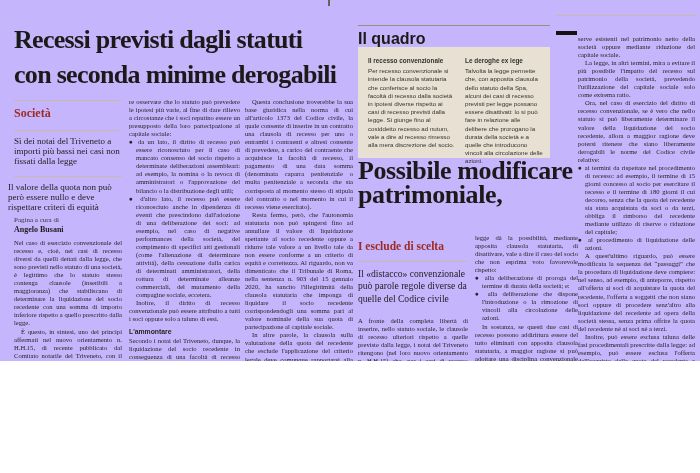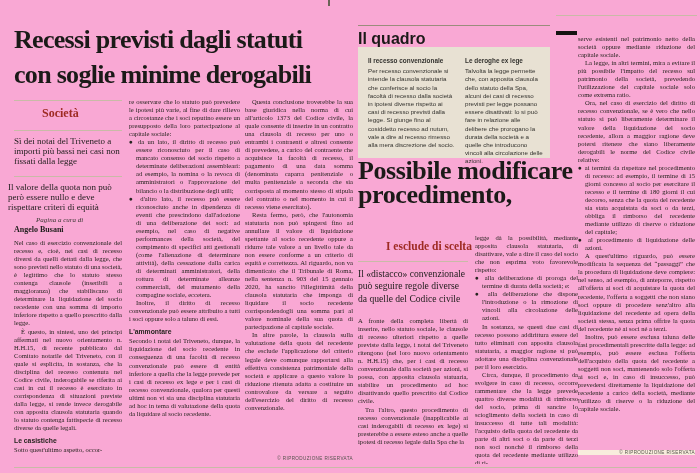--- a/index.html
+++ b/index.html
@@ -1,31 +1,31 @@
 <!DOCTYPE html>
 <html><head>
 <meta charset="utf-8">
 <style>
   html,body{margin:0;padding:0;}
   .page{
-    position:relative; width:700px; height:473px;
-    background:#f9a8d4; overflow:hidden;
+    position:relative; width:700px; height:361px;
+    background:#c4b5fd; overflow:hidden;
     font-family:"Liberation Serif", serif; color:#26241f;
   }
   .rule{position:absolute; height:1px; background:#c9baa7;}
   .rule-dark{position:absolute; height:1px; background:#9a8d7c;}
   .blackdash{position:absolute; background:#151412;}
   .topmark{position:absolute; background:#6b6257;}
 
   .h1line{font-weight:bold; color:#1b1a18; font-size:26px; line-height:35px; letter-spacing:-0.7px; white-space:nowrap;}
   .h2line{font-weight:bold; color:#1b1a18; font-size:26px; line-height:24px; letter-spacing:-0.4px; white-space:nowrap;}
 
-  .kicker{position:absolute; font-weight:bold; color:#9e2b23; font-size:12px;margin-left:28px;}
+  .kicker{position:absolute; font-weight:bold; color:#9e2b23; font-size:12px;}
   .standfirst{position:absolute; font-size:9px; line-height:10px; color:#1e1d1b;}
-  .byline-label{position:absolute; font-style:italic; font-size:7px; color:#3a3833;margin-left:22px;}
+  .byline-label{position:absolute; font-size:7px; color:#3a3833;}
   .byline-name{position:absolute; font-weight:bold; font-size:8px; color:#1e1d1b;}
 
   .bodycol{position:absolute; font-size:6.6px; line-height:8.05px; text-align:justify; overflow:hidden; color:#26241f;}
   .bodycol p{margin:0;}
   .bodycol p.ind{text-indent:7px;}
   .bodycol p.li{padding-left:7px; text-indent:-7px;}
   .subhead{font-family:"Liberation Sans", sans-serif; font-weight:bold; font-size:6.8px; margin-top:5px !important; margin-bottom:1px !important;}
 
   .quadro-label{position:absolute; font-family:"Liberation Sans", sans-serif; font-weight:bold; font-size:16px; color:#1b1a18;}
   .quadro-box{position:absolute; background:#e8e1d3;}
@@ -37,21 +37,21 @@
 </style>
 </head>
 <body>
 
 <div class="page">
 
   <div class="topmark" style="left:328px; top:0; width:2px; height:6px;"></div>
 
   <div style="position:absolute; left:14px; top:22px; width:345px;">
     <div class="h1line">Recessi previsti dagli statuti</div>
-    <div class="h1line">con soglie minime derogabili</div>
+    <div class="h1line">con seconda minime derogabili</div>
   </div>
 
   <div class="rule" style="left:14px; top:100px; width:108px;"></div>
   <div class="kicker" style="left:14px; top:106px;">Società</div>
 
   <div class="rule" style="left:14px; top:130px; width:108px;"></div>
   <div class="standfirst" style="left:14px; top:136px; width:107px;">Sì dei notai del Triveneto a importi più bassi nei casi non fissati dalla legge</div>
 
   <div class="rule" style="left:14px; top:176px; width:108px;"></div>
   <div class="standfirst" style="left:8px; top:182px; width:107px;">Il valore della quota non può però essere nullo e deve rispettare criteri di equità</div>
@@ -91,26 +91,26 @@
       <p class="qtext">Per recesso convenzionale si intende la clausola statutaria che conferisce al socio la facoltà di recesso dalla società in ipotesi diverse rispetto ai casi di recesso previsti dalla legge. Si giunge fino al cosiddetto recesso ad nutum, vale a dire al recesso rimesso alla mera discrezione del socio.</p>
     </div>
     <div class="qcol" style="left:107px; top:10px; width:78px;">
       <p class="qtitle">Le deroghe ex lege</p>
       <p class="qtext">Talvolta la legge permette che, con apposita clausola dello statuto della Spa, alcuni dei casi di recesso previsti per legge possano essere disattivati: lo si può fare in relazione alle delibere che prorogano la durata della società e a quelle che introducono vincoli alla circolazione delle azioni.</p>
     </div>
   </div>
 
   <div style="position:absolute; left:358px; top:159px; width:196px;">
     <div class="h2line">Possibile modificare</div>
-    <div class="h2line">procedimento,</div>
+    <div class="h2line">patrimoniale,</div>
   </div>
 
   <div class="kicker" style="left:358px; top:240px; font-size:11.5px;">I esclude di scelta</div>
   <div class="rule" style="left:358px; top:261px; width:110px;"></div>
-  <div class="standfirst" style="left:358px; top:268px; width:110px; font-size:9.6px; line-height:12.4px;">Il «distacco» convenzionale può seguire regole diverse da quelle del Codice civile</div>
+  <div class="standfirst" style="left:358px; top:268px; width:110px; font-size:9.6px; line-height:12.4px;">Il «distacco» convenzionale può parole regole diverse da quelle del Codice civile</div>
 
   <div class="bodycol" style="left:358px; top:317px; width:110px; height:148px;">
     <p>A fronte della completa libertà di inserire, nello statuto sociale, le clausole di recesso ulteriori rispetto a quelle previste dalla legge, i notai del Triveneto ritengono (nel loro nuovo orientamento n. H.H.15) che, per i casi di recesso convenzionale dalla società per azioni, si possa, con apposita clausola statuaria, stabilire un procedimento ad hoc disattivando quello prescritto dal Codice civile.</p>
     <p class="ind">Tra l'altro, questo procedimento di recesso convenzionale (inapplicabile ai casi inderogabili di recesso ex lege) si presterebbe a essere esteso anche a quelle ipotesi di recesso legale dalla Spa che la</p>
   </div>
 
   <div class="bodycol" style="left:475px; top:234px; width:103px; height:230px;">
     <p>legge dà la possibilità, mediante apposita clausola statutaria, di disattivare, vale a dire il caso del socio che non esprima voto favorevole rispetto:</p>
     <p class="li">●  alla deliberazione di proroga del termine di durata della società; e:</p>
     <p class="li">●  alla deliberazione che dispone l'introduzione o la rimozione di vincoli alla circolazione delle azioni.</p>

